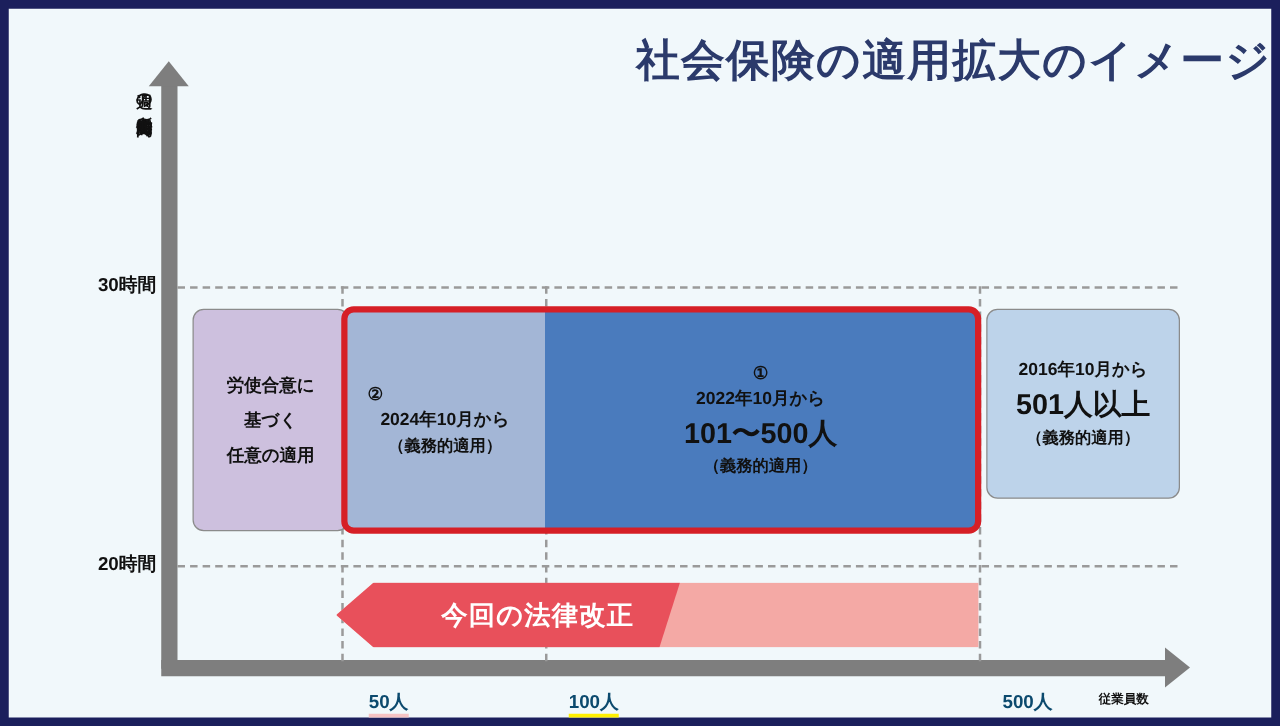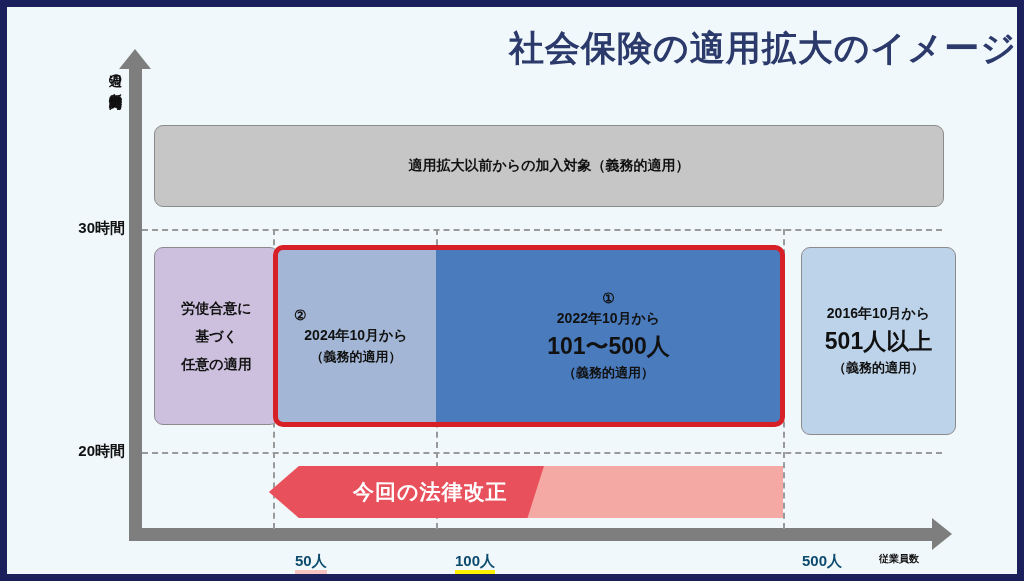--- a/index.html
+++ b/index.html
@@ -147,23 +147,22 @@
   }
   #box-2022 {
     left: 429px; top: 240px;
     width: 346px; height: 178px;
     background: #4a7bbd;
     border-radius: 0 9px 9px 0;
     border-left: none;
   }
   #box-2016 {
     left: 782px; top: 240px;
-    width: 155px; height: 188px;
+    width: 155px; height: 152px;
     background: #bdd3ea;
-    margin-left: 12px;
   }
 
   .badge {
     font-size: 14px;
     font-weight: bold;
     color: #111;
     align-self: flex-start;
     margin-left: 18px;
     margin-bottom: 4px;
   }
@@ -229,23 +228,20 @@
 
   <div class="hgrid" style="top:222px;"></div>
   <div class="hgrid" style="top:445px;"></div>
   <div class="vgrid" style="left:266px;"></div>
   <div class="vgrid" style="left:429px;"></div>
   <div class="vgrid" style="left:776px;"></div>
 
   <div class="ytick" style="left:40px; top:212px;">30時間</div>
   <div class="ytick" style="left:40px; top:435px;text-align:right;">20時間</div>
 
-  <div id="box-legacy" class="box">
-    <span>適用拡大以前からの加入対象（義務的適用）</span>
-  </div>
 
   <div id="box-voluntary" class="box">
     <span>労使合意に</span>
     <span>基づく</span>
     <span>任意の適用</span>
   </div>
 
   <div id="box-2024" class="box">
     <span class="badge">②</span>
     <span class="line-date">2024年10月から</span>

